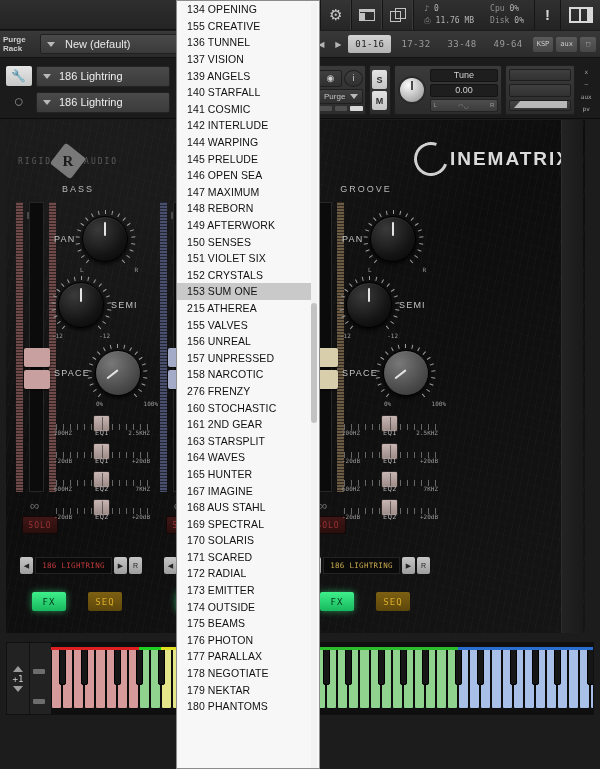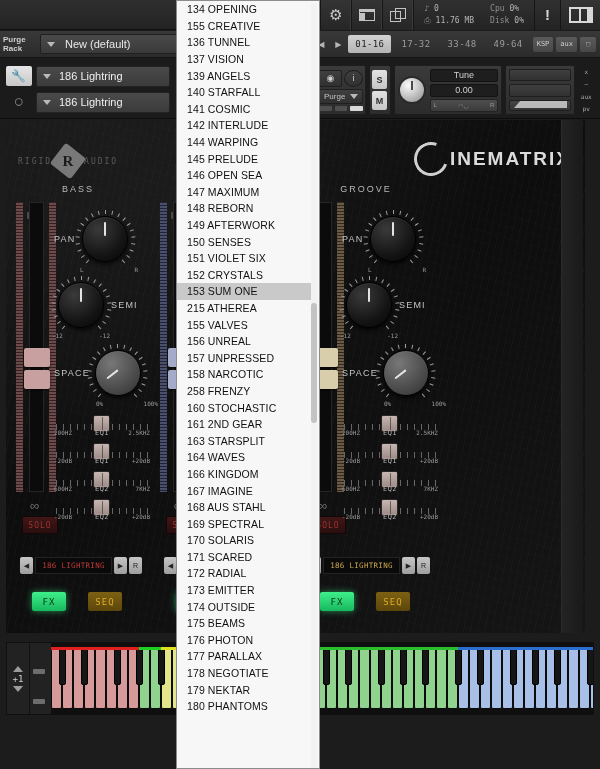--- a/index.html
+++ b/index.html
@@ -1081,26 +1081,26 @@
         <div class="mi">149 AFTERWORK</div>
         <div class="mi">150 SENSES</div>
         <div class="mi">151 VIOLET SIX</div>
         <div class="mi">152 CRYSTALS</div>
         <div class="mi sel">153 SUM ONE</div>
         <div class="mi">215 ATHEREA</div>
         <div class="mi">155 VALVES</div>
         <div class="mi">156 UNREAL</div>
         <div class="mi">157 UNPRESSED</div>
         <div class="mi">158 NARCOTIC</div>
-        <div class="mi">258 FRENZY</div>
+        <div class="mi">276 FRENZY</div>
         <div class="mi">160 STOCHASTIC</div>
         <div class="mi">161 2ND GEAR</div>
         <div class="mi">163 STARSPLIT</div>
         <div class="mi">164 WAVES</div>
-        <div class="mi">166 KINGDOM</div>
+        <div class="mi">165 HUNTER</div>
         <div class="mi">167 IMAGINE</div>
         <div class="mi">168 AUS STAHL</div>
         <div class="mi">169 SPECTRAL</div>
         <div class="mi">170 SOLARIS</div>
         <div class="mi">171 SCARED</div>
         <div class="mi">172 RADIAL</div>
         <div class="mi">173 EMITTER</div>
         <div class="mi">174 OUTSIDE</div>
         <div class="mi">175 BEAMS</div>
         <div class="mi">176 PHOTON</div>

